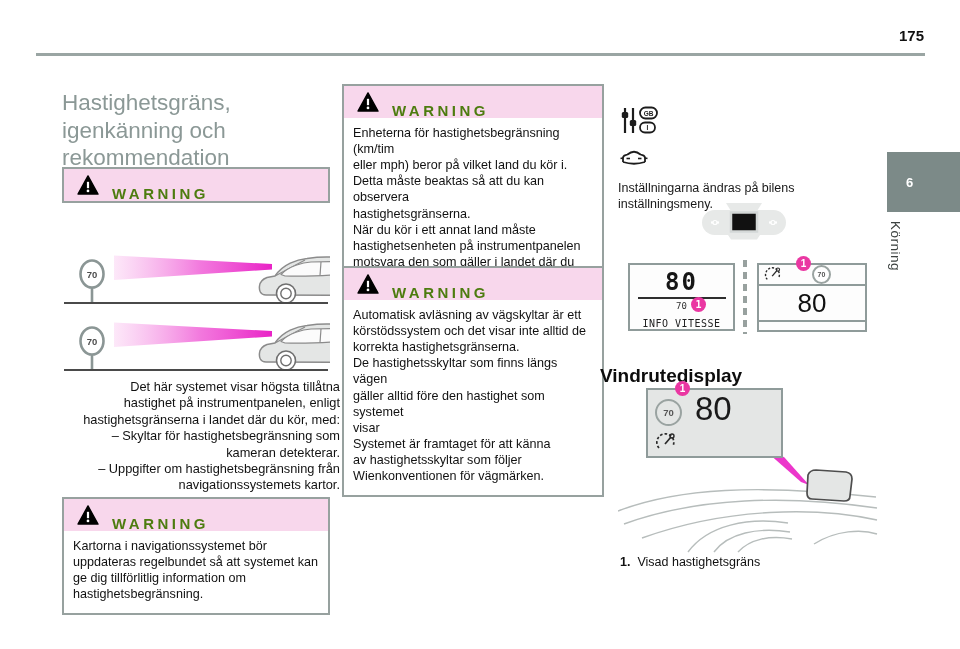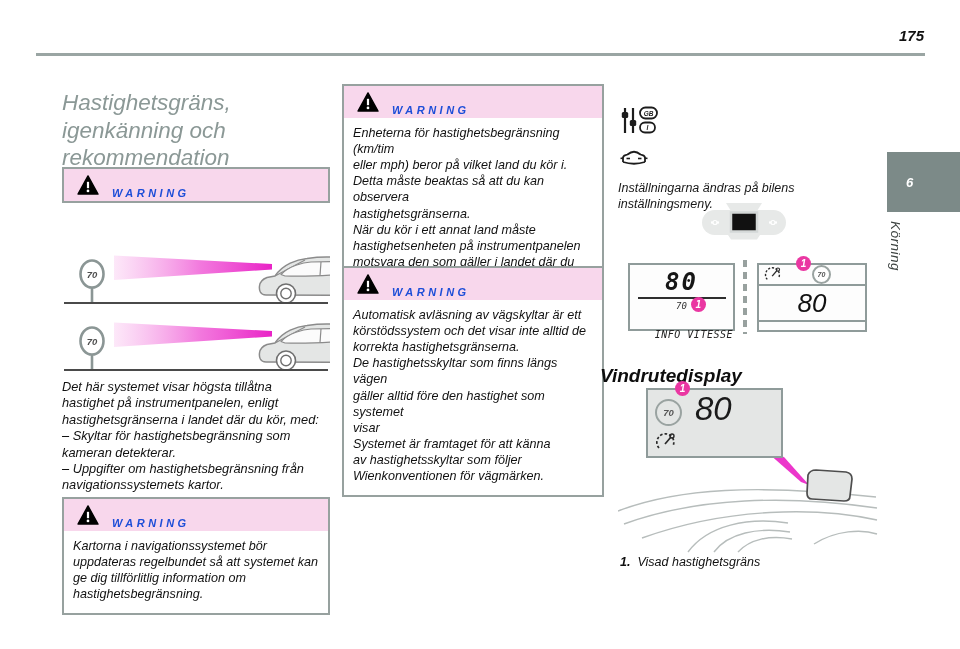--- a/index.html
+++ b/index.html
@@ -1,55 +1,55 @@
 <!DOCTYPE html>
 <html><head>
 <meta charset="utf-8">
 <style>
   html,body { margin:0; padding:0; }
   body { font-family:"Liberation Sans", sans-serif; background:#ffffff; color:#181818; }
-  .page { position:relative; width:960px; height:649px; background:#fff; overflow:hidden;font-style:italic; }
+  .page { position:relative; width:960px; height:649px; background:#fff; overflow:hidden; }
 
   .page-number { position:absolute; top:27px; right:36px; font-size:15px; font-weight:bold; color:#111; }
   .top-rule { position:absolute; top:53px; left:36px; width:889px; height:2.5px; background:#9aa5a3; }
 
   
   .doc-title { position:absolute; left:62px; top:74px; width:272px; font-size:22.5px; line-height:1.22;
                color:#8b9896; font-weight:400; white-space:pre-line; }
 
   .warnbox { position:absolute; width:268px; border:2px solid #97a19f; background:#fff; box-sizing:border-box; }
   .warnhead { display:flex; align-items:center; gap:13px; background:#f8d7ec; padding:5px 10px 5px 13px; height:22px; }
-  .warnhead .wtxt { font-size:11px; font-weight:bold; letter-spacing:3.5px; color:#1d4ed8;margin-top:16px; }
+  .warnhead .wtxt { font-size:15px; font-weight:bold; letter-spacing:3.5px; color:#4d7c0f;margin-top:16px; }
   .warnbody { padding:7px 9px 11px 9px; font-size:12.6px; line-height:1.28; color:#111; white-space:pre-line; }
   .warnbody b { font-weight:bold; }
 
   .cars-illu { position:absolute; left:62px; top:250px; }
 
   .body-text { position:absolute; left:62px; top:379px; width:278px; font-size:12.8px; line-height:1.28;
-               color:#111; white-space:pre-line; }
+               color:#111; white-space:pre-line;text-align:right; }
 
   
   .h-right { position:absolute; font-size:19px; font-weight:bold; color:#0d0d0d; line-height:1.16; white-space:pre-line; }
   #act-title { left:618px; top:79px; width:260px; }
   #info-title { left:618px; top:145px; width:258px; }
   #hud-title { left:600px; top:349px; width:258px; }
 
   .act-row { position:absolute; left:618px; top:105px; width:252px; display:flex; align-items:flex-start; gap:7px;flex-direction:column; }
   .act-text { font-size:12.5px; line-height:1.3; white-space:pre-line; padding-top:2px; }
 
   .cluster { position:absolute; left:702px; top:202px; }
 
   .displays { position:absolute; left:626px; top:255px; width:246px; height:84px; }
   .disp { position:absolute; border:2px solid #8f9b9a; background:#fdfdfd; box-sizing:border-box; }
   .disp-left { left:2px; top:8px; width:107px; height:68px; text-align:center; }
   .disp-left .dspeed { font-family:"DejaVu Sans Mono", monospace; font-weight:bold; font-size:24px;
                        letter-spacing:2px; margin-top:3px; color:#161616; }
   .disp-left .dline { width:88px; height:2px; background:#2e2e2e; margin:1px auto 2px auto; }
   .disp-left .d70 { position:relative; font-family:"DejaVu Sans Mono", monospace; font-size:9px; color:#333; }
-  .disp-left .dlabel { font-family:"DejaVu Sans Mono", monospace; font-size:10px; letter-spacing:0.5px; color:#222; margin-top:18px;text-align:right; }
+  .disp-left .dlabel { font-family:"DejaVu Sans Mono", monospace; font-size:10px; letter-spacing:0.5px; color:#222; margin-top:7px; }
   .dash-sep { position:absolute; left:117px; top:5px; width:4px; height:74px;
               background:repeating-linear-gradient(to bottom,#98a19f 0 7px,transparent 7px 12px); }
   .disp-right { left:131px; top:8px; width:110px; height:69px; }
   .disp-right .drow { height:21px; border-bottom:2px solid #8f9b9a; display:flex; align-items:center; padding:0 5px; box-sizing:border-box; }
   .disp-right .dmid { height:34px; display:flex; align-items:center; justify-content:center;
                       font-size:26px; color:#111; }
   .disp-right .dbot { height:8px; border-top:2px solid #8f9b9a; }
 
   .circle70 { border-radius:50%; background:#fff; border:2px solid #9aa3a1; color:#555; font-weight:bold;
               display:flex; align-items:center; justify-content:center; box-sizing:border-box; }

